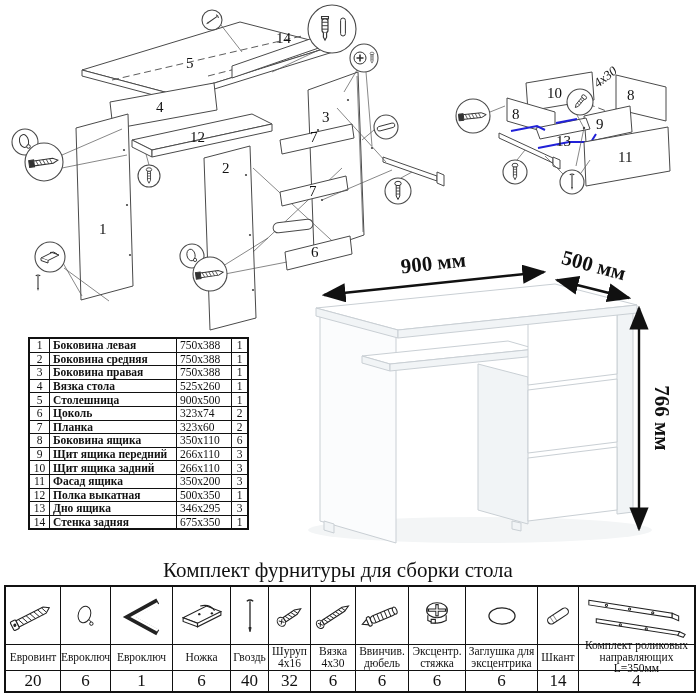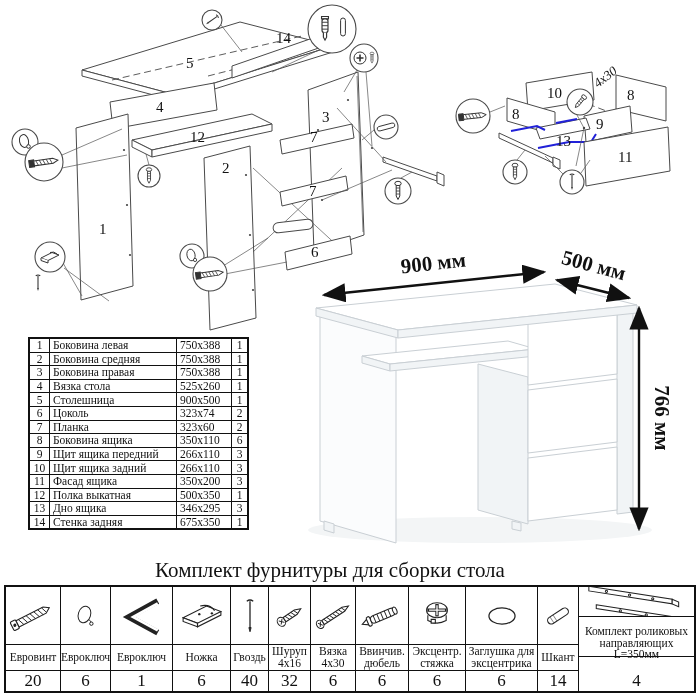--- a/index.html
+++ b/index.html
@@ -23,32 +23,32 @@
   .dpt{fill:#fbfcfd;stroke:#c9cfd4;stroke-width:1;}
   .arr{stroke:#111;stroke-width:2.4;fill:none;}
   .dim{font-family:"Liberation Serif",serif;font-size:21px;font-weight:bold;fill:#111;}
 
   
   .parts{position:absolute;left:28px;top:337px;width:213px;border-collapse:collapse;
          background:#fff;font-size:11.5px;table-layout:fixed;border:2px solid #111;}
   .parts td{border:1px solid #111;padding:0 3px;height:12.6px;line-height:12.2px;
             white-space:nowrap;overflow:hidden;}
   .parts .c-num{width:17px;text-align:center;padding:0 1px;}
-  .parts .c-name{width:120px;}
+  .parts .c-name{width:120px;font-weight:bold;}
   .parts .c-size{width:48px;}
   .parts .c-qty{width:13px;text-align:center;padding:0 1px;}
 
   
-  .hw-title{position:absolute;left:0;top:558px;width:660px;text-align:center;
+  .hw-title{position:absolute;left:8px;top:558px;width:660px;text-align:center;
             font-size:21px;}
   .hw-table{position:absolute;left:4px;top:585px;width:692px;height:108px;display:flex;
             border:2px solid #111;box-sizing:border-box;background:#fff;}
   .hw-col{display:flex;flex-direction:column;border-right:1px solid #111;
           box-sizing:border-box;min-width:0;}
-  .hw-col:last-child{border-right:none;gap:14px;}
+  .hw-col:last-child{border-right:none;}
   .hw-icon{height:57px;border-bottom:1px solid #111;display:flex;align-items:center;
            justify-content:center;overflow:hidden;}
   .hw-name{height:25px;border-bottom:1px solid #111;display:flex;align-items:center;
            justify-content:center;text-align:center;font-size:11.5px;line-height:1.04;
            padding:0 1px;}
   .hw-qty{flex:1;display:flex;align-items:center;justify-content:center;font-size:17px;text-align:center;}
 </style>
 </head>
 <body>
 

